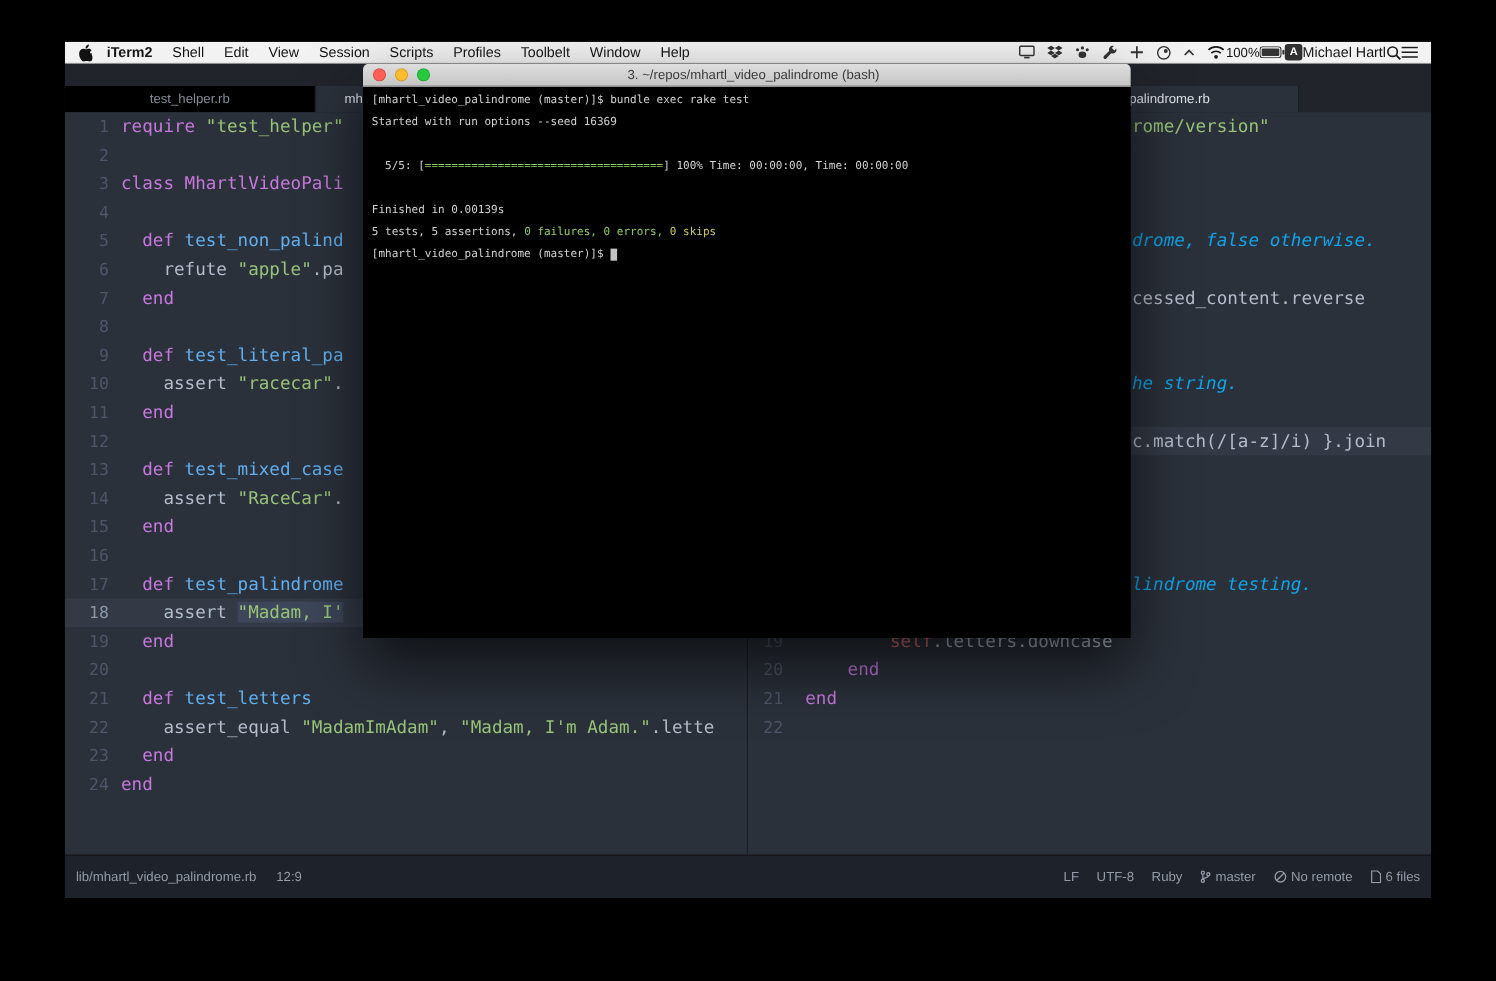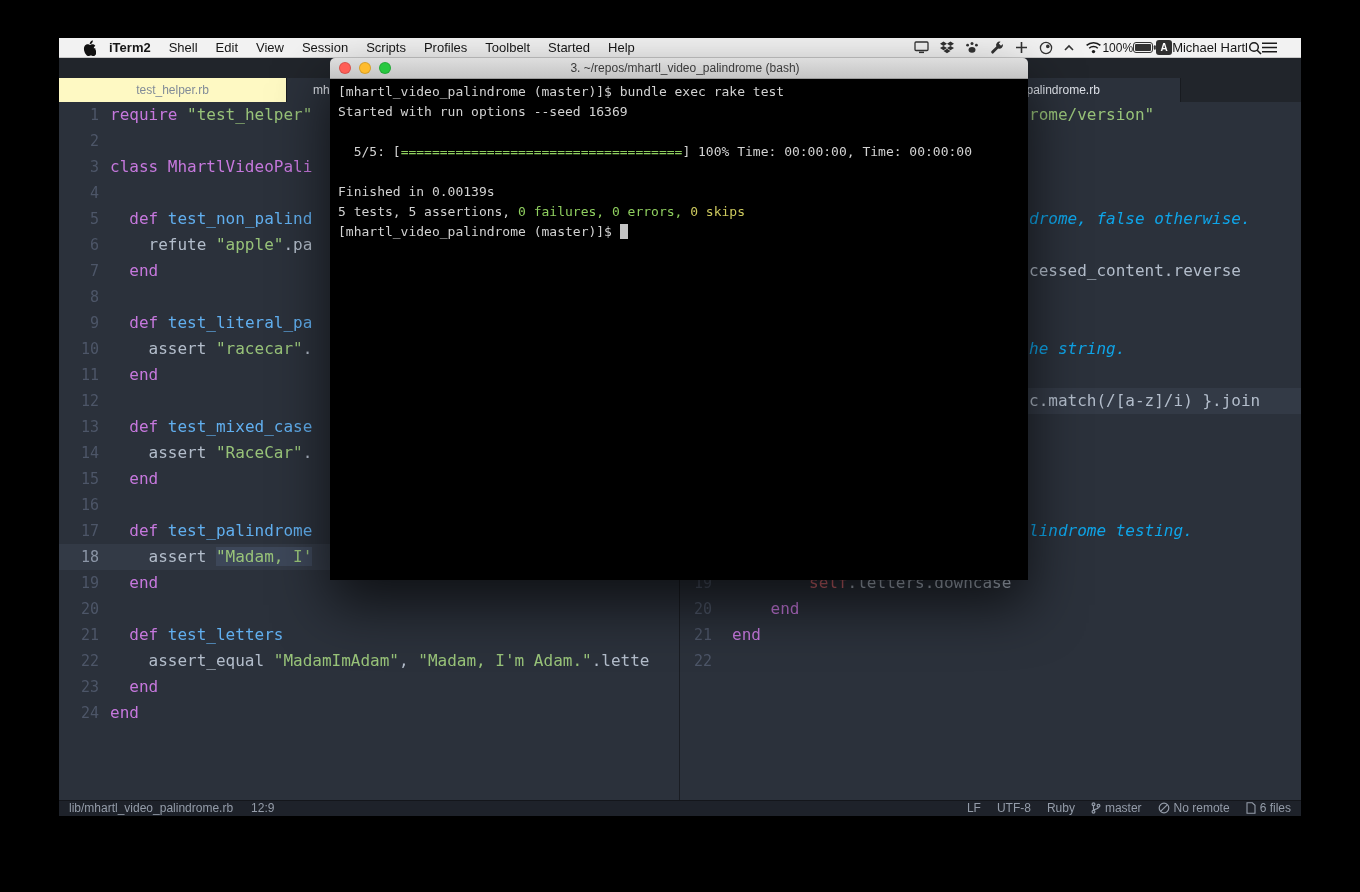--- a/index.html
+++ b/index.html
@@ -2,39 +2,39 @@
 <html><head>
 <meta charset="utf-8">
 <style>
   *{margin:0;padding:0;box-sizing:border-box}
   html,body{width:1360px;height:892px;background:#000;overflow:hidden}
   body{font-family:"Liberation Sans",sans-serif;position:relative}
 
   .screen{position:absolute;left:59px;top:38px;width:1242px;height:778px;background:#2b313b;overflow:hidden}
 
   
-  .menubar{height:20px;background:#f2f2f2;border-bottom:1px solid #c9c9c9;display:flex;align-items:center;padding:0 24px;font-size:13px;color:#161616}
+  .menubar{height:20px;background:#f2f2f2;border-bottom:1px solid #c9c9c9;display:flex;align-items:center;padding:0 12px;font-size:13px;color:#161616}
   .apple{display:inline-flex;align-items:center;margin-right:4px}
   .menu-items{display:inline-flex;align-items:center}
   .menu-item{padding:0 9px;white-space:nowrap}
   .menu-item.bold{font-weight:bold}
   .mb-right{margin-left:auto;display:flex;align-items:center;}
   .mb-icons{display:inline-flex;align-items:center;gap:11px}
   .mb-icon{display:inline-flex;align-items:center}
   .mb-text{font-size:12px;white-space:nowrap}
   .user-name{font-size:13px}
   .input-badge{width:16px;height:15px;background:#303030;color:#fff;border-radius:3px;font-size:10px;display:inline-flex;align-items:center;justify-content:center;font-weight:bold}
 
   
   .editor{position:absolute;left:0;top:20px;width:1242px;height:758px;background:#2b313b;display:flex;flex-direction:column}
   .topstrip{height:20px;background:#21252b;flex:none}
   .tabbar{height:24px;background:#21252b;display:flex;font-size:12px;color:#828c98;flex:none}
   .tabbar .half{width:621px;display:flex;overflow:hidden}
   .tabbar .half.rightside{border-left:1px solid #181b20;padding-left:190px}
-  .tab{width:228px;flex:none;display:flex;align-items:center;justify-content:center;border-right:1px solid #181b20;background:#fef9c3;overflow:hidden;white-space:nowrap}
+  .tab{width:228px;flex:none;display:flex;align-items:center;justify-content:center;border-right:1px solid #181b20;background:#000000;overflow:hidden;white-space:nowrap}
   .half.rightside .tab{width:310px}
   .tab.active{background:#2b313b;color:#dde1e8}
   .panes{flex:1;display:flex;overflow:hidden;font-family:"DejaVu Sans Mono",monospace;font-size:16px}
   .pane{width:621px;overflow:hidden}
   .pane.leftp{border-right:1px solid #1a1d23}
   .crow{display:flex;height:26px;line-height:26px;white-space:pre;color:#b3bdcb}
   .crow .ln{width:40px;flex:none;text-align:right;color:#4d5668;font-size:15px}
   .crow .codeln{margin-left:11px;white-space:pre}
   .pane.rightp .crow .ln{width:32px}
   .pane.rightp .crow .codeln{margin-left:20px}
@@ -43,34 +43,34 @@
   .tk-kw{color:#c678dd}
   .tk-str{color:#98c379}
   .tk-fn{color:#61afef}
   .tk-com{color:#0ea5e9;font-style:italic}
   .tk-pl{color:#b3bdcb}
   .tk-red{color:#e06c75}
   .tk-sel{background:#3d4759}
   .tk-pad{display:inline-block;width:297px}
 
   
-  .statusbar{height:16px;flex:none;background:#1e222a;border-top:1px solid #14161b;display:flex;align-items:flex-start;font-size:12px;color:#949ca9;padding:0 10px;gap:18px}
+  .statusbar{height:39px;flex:none;background:#1e222a;border-top:1px solid #14161b;display:flex;align-items:center;font-size:12px;color:#949ca9;padding:0 10px;gap:18px}
   .sb-right{margin-left:auto;display:flex;align-items:center;gap:16px}
   .sb-item{display:inline-flex;align-items:center;gap:4px;white-space:nowrap}
 
   
   .terminal{position:absolute;left:271px;top:20px;width:698px;height:522px;z-index:20;border-radius:5px 5px 0 0;box-shadow:0 25px 55px rgba(0,0,0,.65)}
   .term-titlebar{height:21px;background:linear-gradient(#dedede,#c5c5c5);border-bottom:1px solid #9b9b9b;border-radius:5px 5px 0 0;position:relative;display:flex;align-items:center}
   .lights{display:flex;gap:8px;margin-left:9px;z-index:2}
   .light{width:12px;height:12px;border-radius:50%;border:1px solid rgba(0,0,0,.15)}
   .light.red{background:#ff5f57}
   .light.yellow{background:#febc2e}
   .light.green{background:#28c840}
   .term-title{position:absolute;left:12px;right:0;text-align:center;font-size:12px;color:#3a3a3a}
-  .term-body{background:#000;height:501px;padding:3px 8px 0 8px;overflow:hidden;font-family:"DejaVu Sans Mono",monospace;font-size:13px;line-height:20px;white-space:pre}
+  .term-body{background:#000;height:501px;padding:3px 8px 0 8px;overflow:hidden;font-family:"DejaVu Sans Mono",monospace;font-size:10px;line-height:20px;white-space:pre}
   .tline{height:20px}
   .tk-p{color:#d2d2d2}
   .tk-g{color:#8fcf5f}
   .tk-y{color:#cdc95e}
   .cursor{background:#c4c4c4;color:#000}
 </style>
 </head>
 <body>
 
 <div class="screen">
@@ -83,21 +83,21 @@
     </span>
     <span class="menu-items">
         <span class="menu-item bold">iTerm2</span>
         <span class="menu-item">Shell</span>
         <span class="menu-item">Edit</span>
         <span class="menu-item">View</span>
         <span class="menu-item">Session</span>
         <span class="menu-item">Scripts</span>
         <span class="menu-item">Profiles</span>
         <span class="menu-item">Toolbelt</span>
-        <span class="menu-item">Started</span>
+        <span class="menu-item">Window</span>
         <span class="menu-item">Help</span>
       </span>
     <div class="mb-right">
       <span class="mb-icons">
           <span class="mb-icon">
             <svg width="15" height="13" viewBox="0 0 15 13">
               <rect x="1" y="1" width="13" height="8.5" rx="1" fill="none" stroke="#333" stroke-width="1.3"></rect>
               <rect x="5" y="10.6" width="5" height="1.5" fill="#333"></rect>
             </svg>
           </span>

